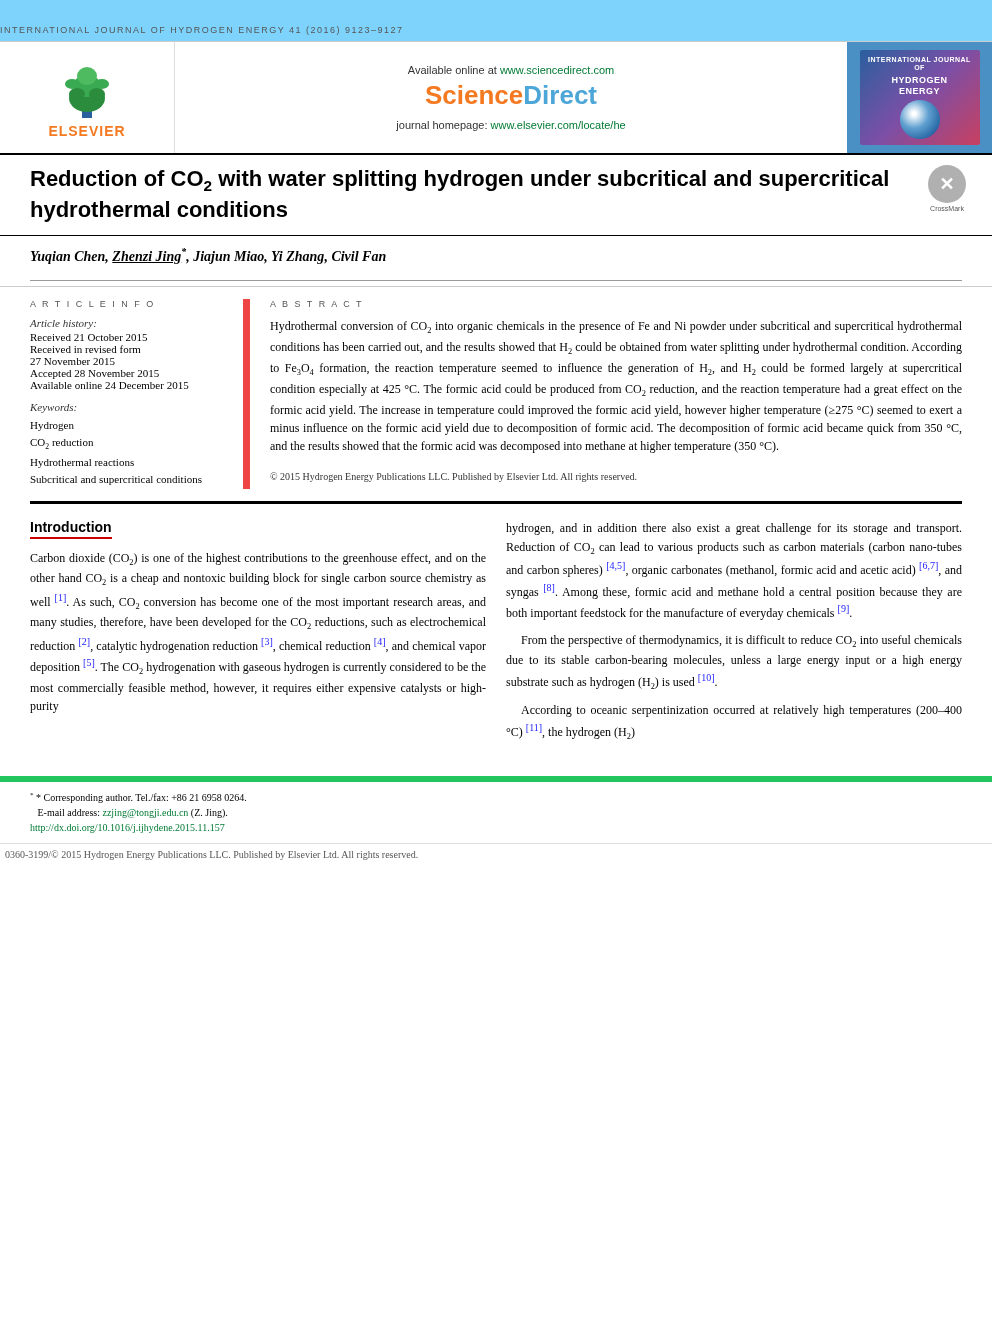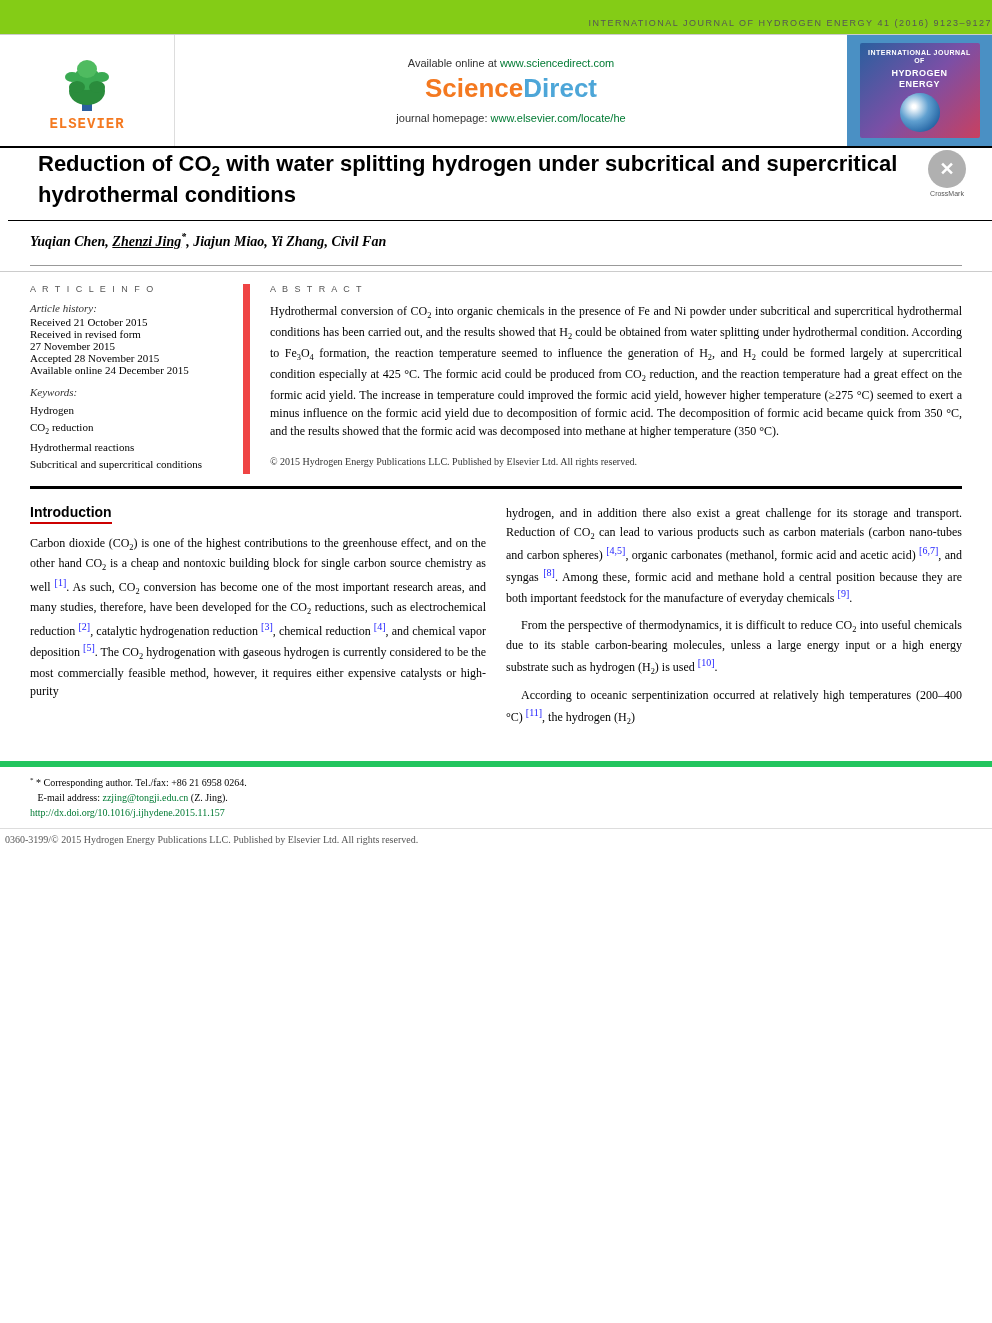--- a/index.html
+++ b/index.html
@@ -5,23 +5,23 @@
     * { margin: 0; padding: 0; box-sizing: border-box; }
     body {
       width: 992px;
       min-height: 1323px;
       background: #fff;
       font-family: "Times New Roman", Times, serif;
       font-size: 13px;
       color: #000;
     }
     .top-bar {
-      background: #84cc16;
-      text-align: right;
-      padding: 14px 0 4px;
+      background: #7dd3fc;
+      text-align: left;
+      padding: 21px 0 4px;
       border-bottom: 1px solid #ccc;
     }
     .top-bar-text {
       font-size: 9px;
       letter-spacing: 1.5px;
       color: #555;
       font-family: Arial, sans-serif;
       text-transform: uppercase;
     }
     .header-area {
@@ -46,21 +46,21 @@
     }
     .elsevier-tree {
       width: 80px;
       height: 65px;
     }
     .elsevier-text {
       font-size: 14px;
       font-weight: bold;
       color: #f47920;
       letter-spacing: 1px;
-      font-family: Liberation Mono, monospace;
+      font-family: Liberation Sans, sans-serif;
       margin-top: 2px;
     }
     .header-center {
       flex: 1;
       display: flex;
       flex-direction: column;
       align-items: center;
       justify-content: center;
       padding: 10px 20px;
     }
@@ -137,23 +137,22 @@
     }
     .journal-cover-globe {
       width: 40px;
       height: 40px;
       border-radius: 50%;
       background: radial-gradient(circle at 35% 35%, #fff 5%, #60a0d0 40%, #2060a0 80%);
       margin-top: 4px;
       position: relative;
     }
     .title-section {
-      padding: 2px 30px 10px 30px;
+      padding: 10px 30px 10px 30px;
       border-bottom: 1px solid #000;
-      margin-left: 8px;
     }
     .article-title {
       font-size: 22px;
       font-weight: bold;
       color: #000;
       line-height: 1.3;
       font-family: Arial, sans-serif;
     }
     .crossmark {
       float: right;

